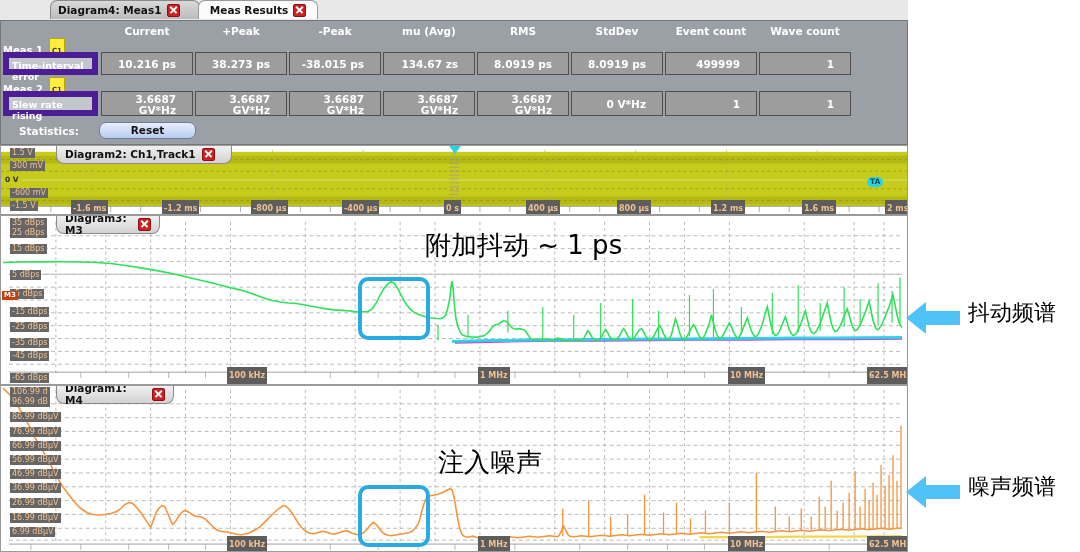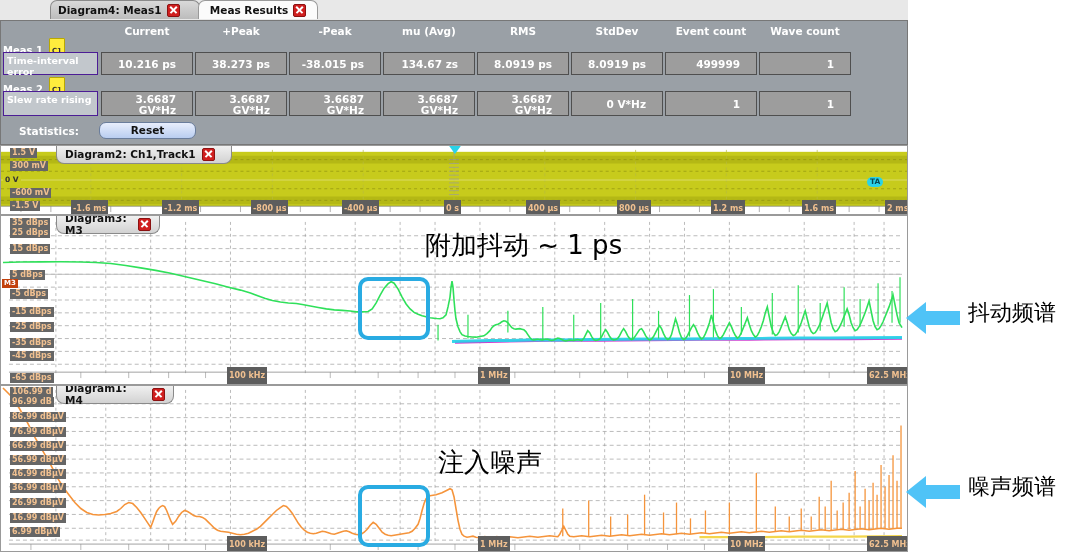--- a/index.html
+++ b/index.html
@@ -24,39 +24,39 @@
         border:1px solid #777;box-sizing:border-box;}
   .meas-inner{position:relative;width:100%;height:100%;}
   .mcol-head{position:absolute;top:2px;height:16px;font-size:10.5px;font-weight:bold;color:#fff;
         text-align:center;line-height:16px;}
   .mgroup{position:absolute;left:2px;font-size:10px;font-weight:bold;color:#fff;}
   .chbadge{display:inline-block;background:#ffec3d;color:#333;font-size:7px;font-weight:bold;
         border:1px solid #b9a800;padding:8px 2px;line-height:9px;border-radius:1px;margin-left:6px;
         position:relative;top:-1px;}
   .rowlabel{position:absolute;left:2px;width:95px;background:#c2c7cc;color:#fff;font-size:9.5px;
         font-weight:bold;line-height:11px;padding:2px 3px;box-sizing:border-box;
-        border:1px solid #4c1d95;}
+        border:6px solid #4c1d95;}
   .cell{position:absolute;background:#9d9d9d;border:1px solid #4f4f4f;color:#fff;
         font-size:10.5px;font-weight:bold;text-align:right;padding:2px 16px 2px 2px;box-sizing:border-box;
         line-height:11px;}
   .statlabel{position:absolute;left:18px;top:122px;font-size:10.5px;font-weight:bold;color:#fff;}
   .resetbtn{position:absolute;left:98px;top:119px;width:95px;height:15px;
         background:linear-gradient(#e8eefc,#b9cdf0);border:1px solid #6a7d9c;border-radius:7px;
         font-size:10.5px;font-weight:bold;color:#111;text-align:center;line-height:15px;}
 
   
   .dtitle{position:absolute;height:19px;background:linear-gradient(#f2f2f2,#d2d2d2);
         border:1px solid #8a8a8a;border-radius:0 0 8px 8px;border-top:none;
         display:flex;align-items:center;gap:6px;padding:0 8px;font-size:10.5px;font-weight:bold;color:#111;
         box-sizing:border-box;z-index:20;}
 
   
   .d2{position:absolute;left:0;top:145px;width:908px;height:70px;background:#fff;
       border:1px solid #9a9a9a;box-sizing:border-box;overflow:hidden;}
-  .ylab{position:absolute;background:#666;color:#f0c090;font-size:8px;font-weight:bold;
+  .ylab{position:absolute;background:#666;color:#f0c090;font-size:8px;font-weight:normal;
         padding:0 2px;line-height:10px;white-space:nowrap;z-index:10;}
   .xlab{position:absolute;background:#5d5d5d;color:#f0c090;font-size:8px;font-weight:bold;
         padding:4px 2px;line-height:10px;white-space:nowrap;z-index:10;}
   .trigmark{position:absolute;width:0;height:0;border-left:8px solid transparent;
         border-right:8px solid transparent;border-top:11px solid #2ad2e8;z-index:12;}
   .ta-badge{position:absolute;background:#2ad2e8;color:#0a4a55;font-size:7.5px;font-weight:bold;
         padding:0 3px;line-height:10px;border-radius:5px;z-index:12;}
   .ch1-badge{position:absolute;background:#c9cc1f;color:#333;font-size:7.5px;font-weight:bold;
         padding:0 2px;line-height:10px;z-index:12;}
 
@@ -67,21 +67,21 @@
   .plot{position:absolute;left:0;top:0;width:100%;height:100%;}
 
   
   .cn-note{position:absolute;font-family:"DejaVu Sans","Liberation Sans",sans-serif;
         font-size:26px;color:#000;white-space:nowrap;z-index:30;}
   .side-note{position:absolute;font-size:22px;color:#000;white-space:nowrap;z-index:30;}
   .hilite{position:absolute;border:4px solid #29ABE2;border-radius:10px;z-index:25;
         box-sizing:border-box;background:transparent;}
   .arrow{position:absolute;z-index:30;}
   .m3tag{position:absolute;background:#c2410c;color:#fff;font-size:7px;font-weight:bold;
-        padding:0 2px;line-height:9px;z-index:11;}
+        padding:0 2px;line-height:9px;z-index:11;margin-top:12px;}
 </style>
 </head>
 <body>
 
 <div class="app">
 
   <div class="tabbar">
     <div class="tab inactive" style="left:50px;width:150px;">
       <span>Diagram4: Meas1</span>
       <span class="tab-close"></span>

